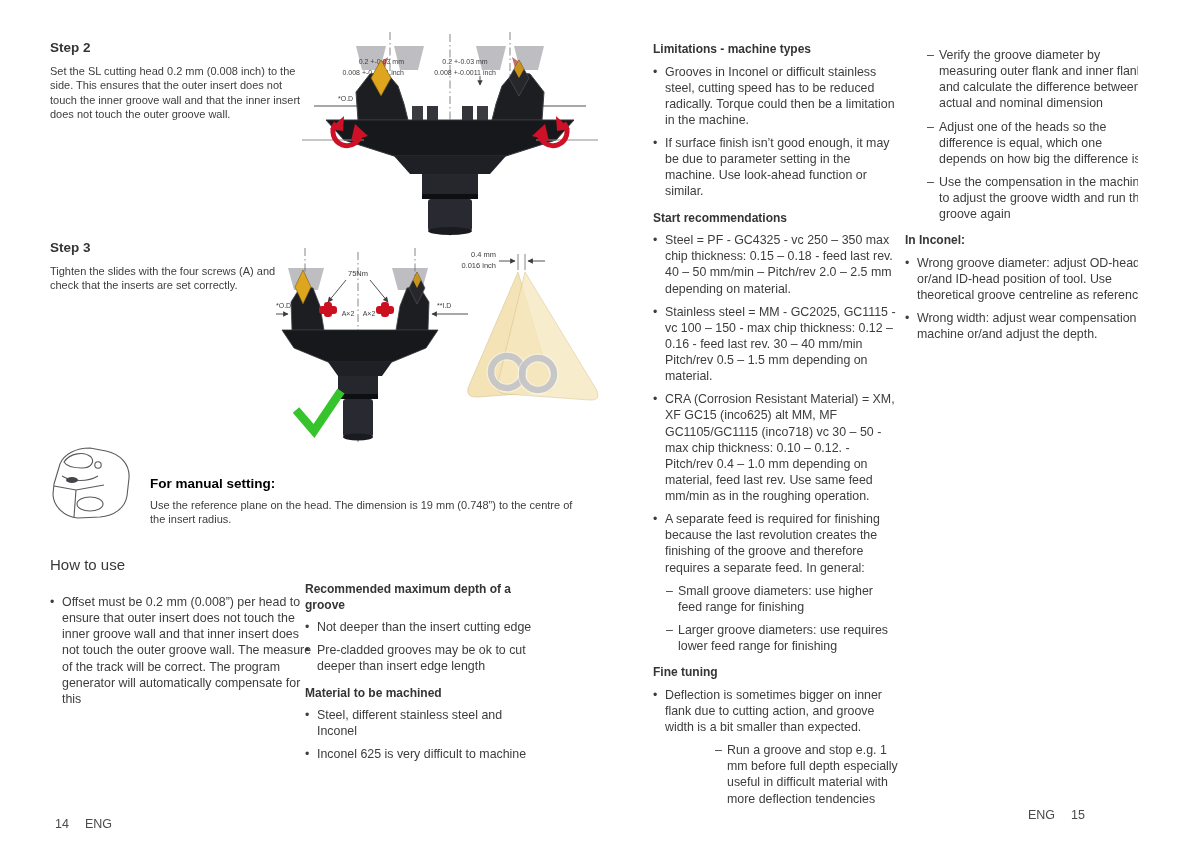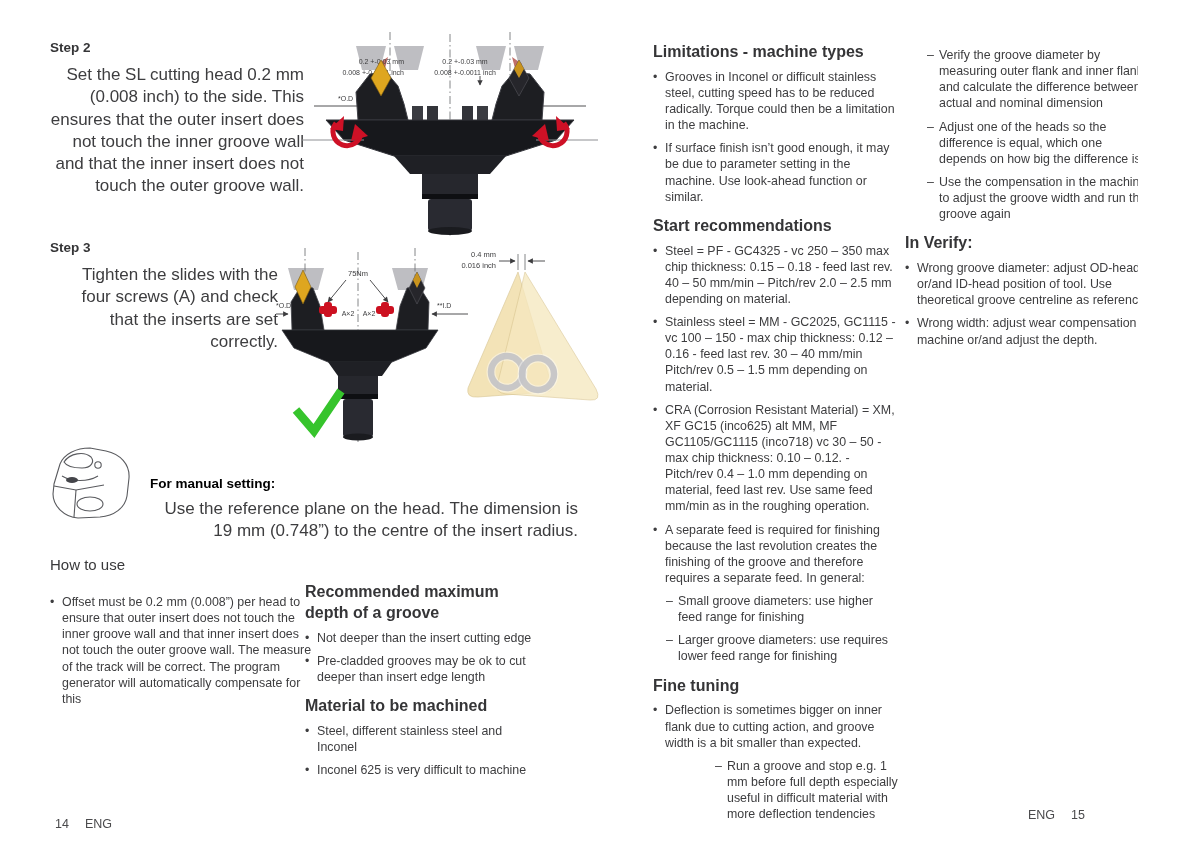--- a/index.html
+++ b/index.html
@@ -1,24 +1,24 @@
 <!DOCTYPE html>
 <html><head>
 <meta charset="utf-8">
 <style>
   html,body{margin:0;padding:0;background:#ffffff;}
   .canvas{position:relative;width:1138px;height:849px;background:#ffffff;overflow:hidden;
           font-family:"Liberation Sans","DejaVu Sans",sans-serif;color:#3d3d3f;}
   .abs{position:absolute;}
   .step-title{font-size:13.5px;font-weight:700;margin:0 0 9px 0;color:#353537;}
-  .body-text{font-size:17px;line-height:1.31;margin:0;color:#3d3d3f;text-align:right;}
+  .body-text{font-size:11px;line-height:1.31;margin:0;color:#3d3d3f;}
   .big-title{font-size:15px;font-weight:400;margin:0 0 21px 0;color:#39393b;}
   .manual-title{font-size:13.5px;font-weight:700;margin:0 0 7px 0;color:#000000;}
   .blk{font-size:12.4px;line-height:1.3;color:#3d3d3f;}
-  .blk.h3{font-weight:700;font-size:16px;margin:11px 0 6px 0;color:#353537;}
+  .blk.h3{font-weight:700;font-size:12px;margin:11px 0 6px 0;color:#353537;}
   .blk.h3:first-child{margin-top:0;}
   .blk.bullet,.blk.dash,.blk.dash2,.blk.dash3{display:flex;gap:5px;margin:0 0 7px 0;}
   .blk .marker{flex:0 0 auto;min-width:7px;}
   .blk.dash{padding-left:13px;}
   .blk.dash2{padding-left:22px;}
   .blk.dash3{padding-left:62px;}
   .footer{font-size:12.5px;color:#4a4a4c;display:flex;gap:16px;}
   svg .dim{font-size:7px;fill:#3d3d3f;}
   svg .dim2{font-size:7.5px;fill:#3d3d3f;}
   svg .leader{stroke:#3d3d3f;stroke-width:0.9;fill:none;}
@@ -273,21 +273,21 @@
           <span class="txt">Verify the groove diameter by measuring outer flank and inner flank and calculate the difference between actual and nominal dimension</span>
         </div>
         <div class="blk dash2">
           <span class="marker">–</span>
           <span class="txt">Adjust one of the heads so the difference is equal, which one depends on how big the difference is</span>
         </div>
         <div class="blk dash2">
           <span class="marker">–</span>
           <span class="txt">Use the compensation in the machine to adjust the groove width and run the groove again</span>
         </div>
-        <div class="blk h3">In Verify:</div>
+        <div class="blk h3">In Inconel:</div>
         <div class="blk bullet">
           <span class="marker">•</span>
           <span class="txt">Wrong groove diameter: adjust OD-head or/and ID-head position of tool. Use theoretical groove centreline as reference.</span>
         </div>
         <div class="blk bullet">
           <span class="marker">•</span>
           <span class="txt">Wrong width: adjust wear compensation in machine or/and adjust the depth.</span>
         </div>
       </div>
   </section>

